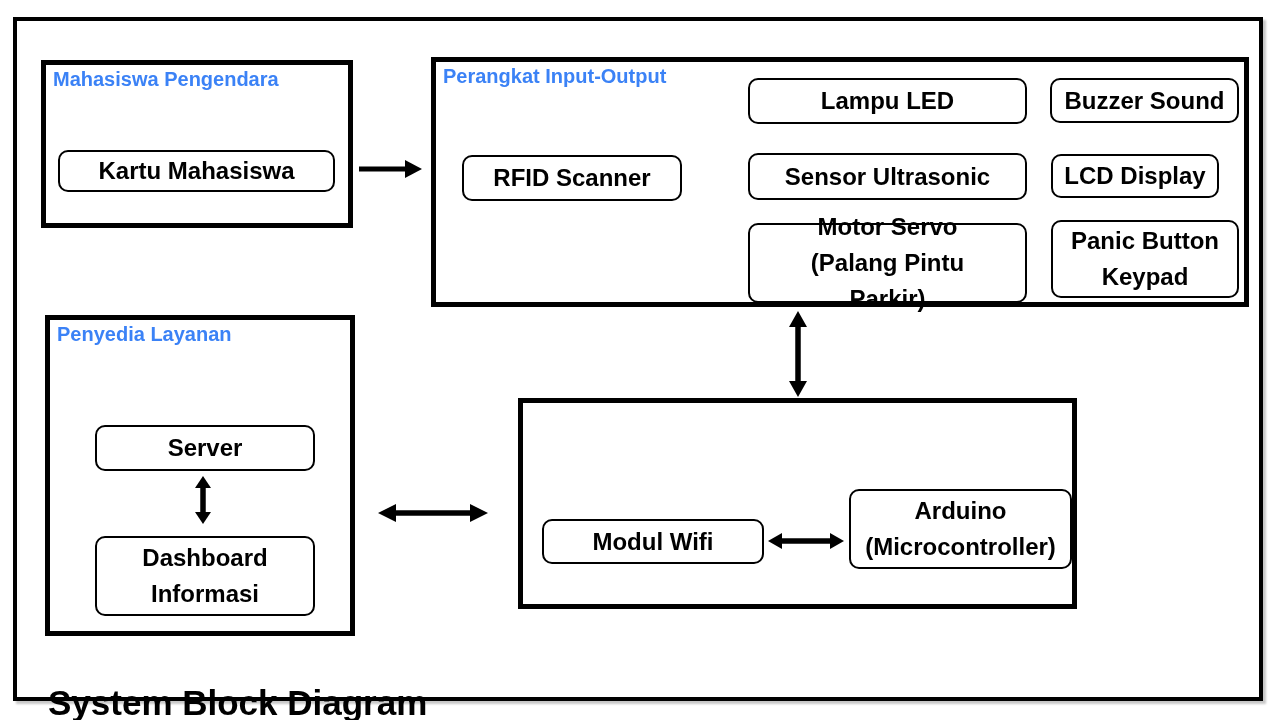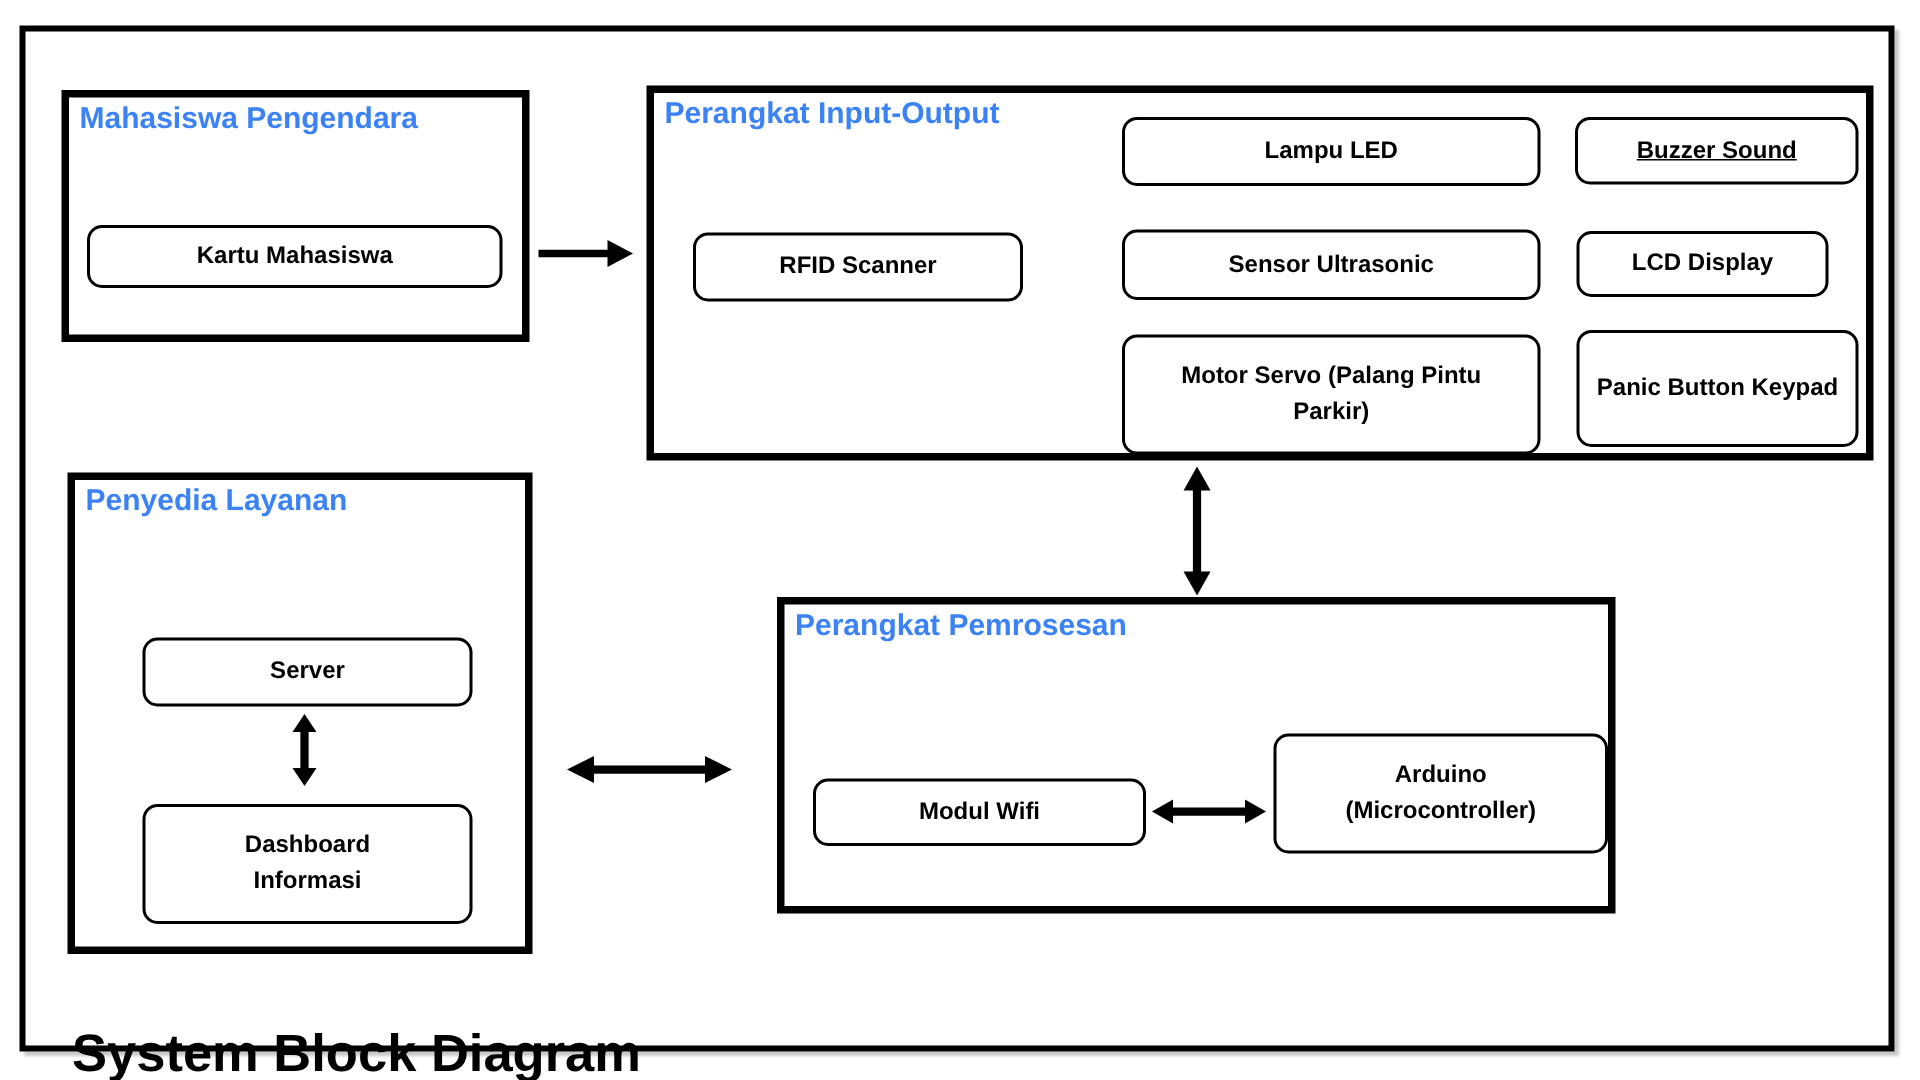--- a/index.html
+++ b/index.html
@@ -44,21 +44,21 @@
   .comp {
     position: absolute;
     border: 2px solid #000000;
     border-radius: 10px;
     box-sizing: border-box;
     background: #ffffff;
     display: flex;
     align-items: center;
     justify-content: center;
     text-align: center;
-    font-size: 16px;
+    font-size: 24px;
     font-weight: bold;
     color: #000000;
     line-height: 1.5;
   }
   .comp.pad-motor   { padding: 0 24px; }
   .comp.pad-panic   { padding: 0 10px; }
   .comp.pad-arduino { padding: 0 22px; }
   .comp.pad-dash    { padding: 4px 45px; }
   .arrow {
     position: absolute;
@@ -99,21 +99,21 @@
       </div>
 
       <div class="comp" style="left:312px; top:91px; width:279px; height:47px;">
         <span>Sensor Ultrasonic</span>
       </div>
 
       <div class="comp pad-motor" style="left:312px; top:161px; width:279px; height:80px;">
         <span>Motor Servo (Palang Pintu Parkir)</span>
       </div>
 
-      <div class="comp" style="left:614px; top:16px; width:189px; height:45px;text-decoration:underline;">
+      <div class="comp" style="left:614px; top:16px; width:189px; height:45px;">
         <span>Buzzer Sound</span>
       </div>
 
       <div class="comp" style="left:615px; top:92px; width:168px; height:44px;">
         <span>LCD Display</span>
       </div>
 
       <div class="comp pad-panic" style="left:615px; top:158px; width:188px; height:78px;">
         <span>Panic Button Keypad</span>
       </div>
@@ -133,21 +133,20 @@
           <polygon points="4,37 12,49 20,37" fill="#000000"></polygon>
         </svg>
       </div>
 
       <div class="comp pad-dash" style="left:45px; top:216px; width:220px; height:80px;">
         <span>Dashboard Informasi</span>
       </div>
     </div>
 
     <div class="block" style="left:501px; top:377px; width:559px; height:211px;">
-      <div class="block-label">Perangkat Pemrosesan</div>
 
       <div class="comp" style="left:19px; top:116px; width:222px; height:45px;">
         <span>Modul Wifi</span>
       </div>
 
       <div class="arrow" style="left:244px; top:126px;">
         <svg width="78" height="24" viewBox="0 0 78 24">
           <line x1="12" y1="12" x2="66" y2="12" stroke="#000000" stroke-width="5.5"></line>
           <polygon points="15,4 1,12 15,20" fill="#000000"></polygon>
           <polygon points="63,4 77,12 63,20" fill="#000000"></polygon>

